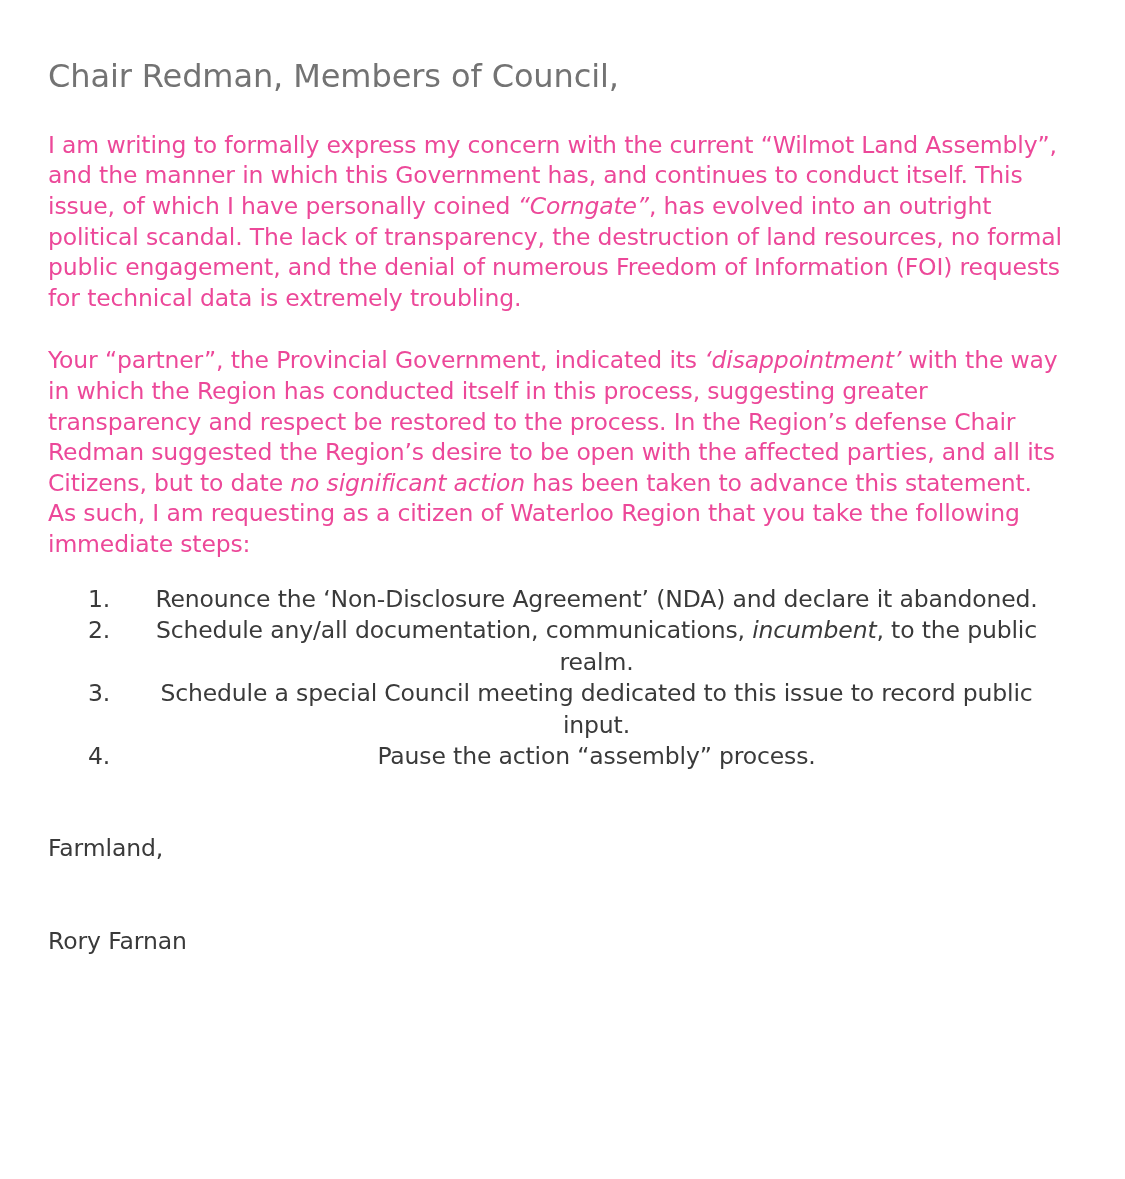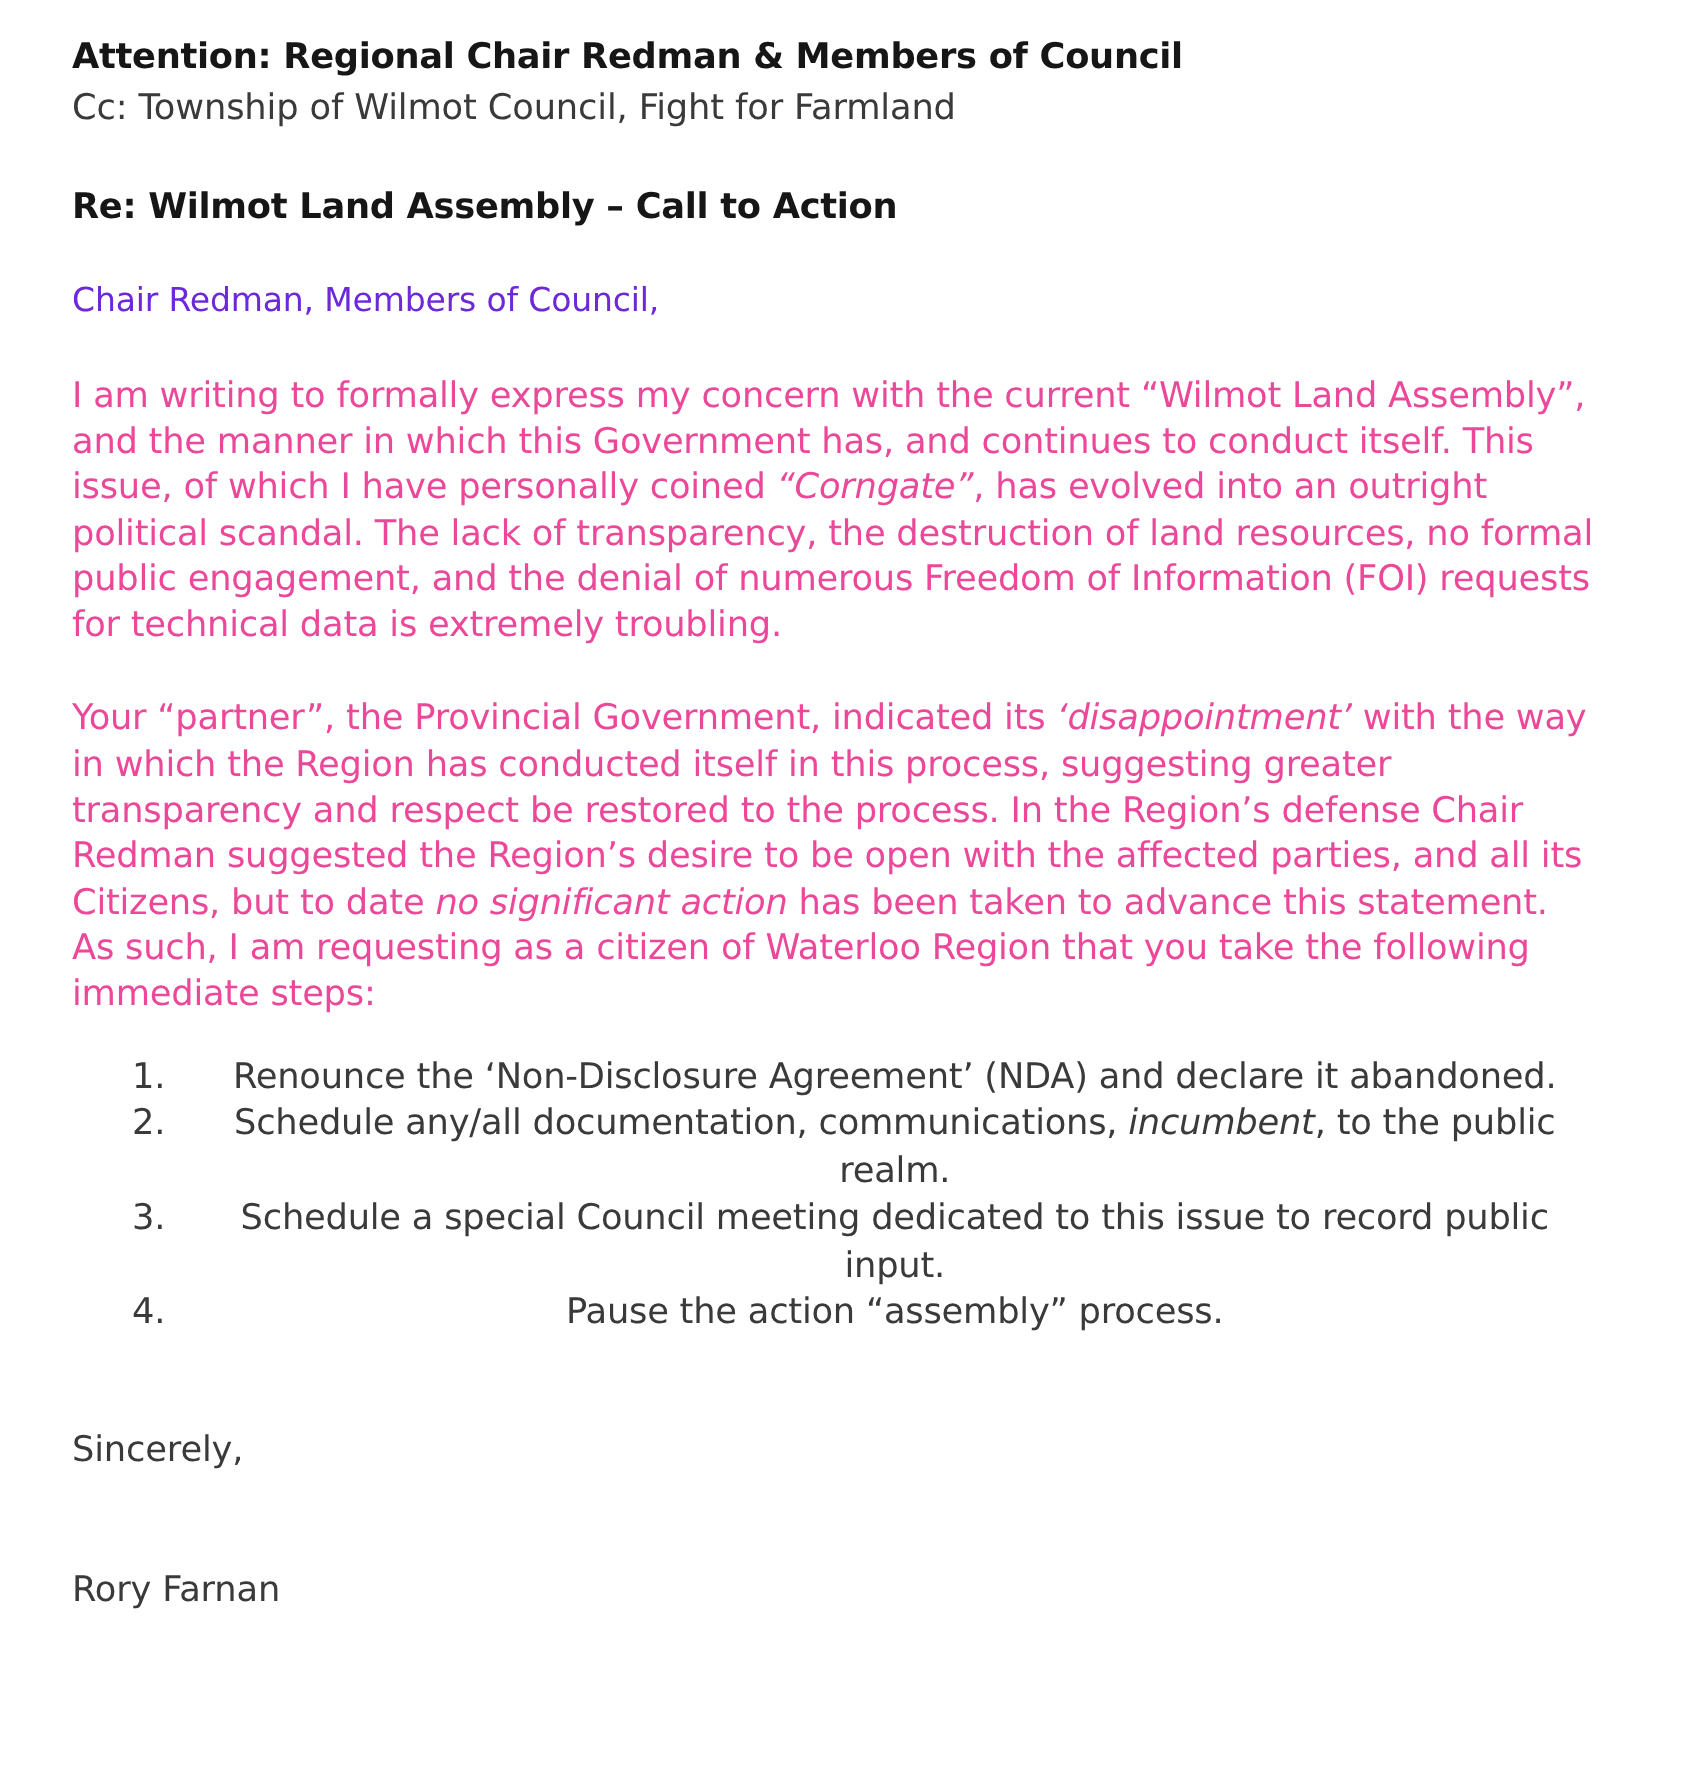--- a/index.html
+++ b/index.html
@@ -46,25 +46,25 @@
     font-size: 23.5px;
     font-weight: 700;
     color: #161616;
     letter-spacing: -0.2px;
     line-height: 1.34;
     margin: 34px 0 0 0;
   }
 
   
   .salutation {
-    font-size: 22px;
+    font-size: 32px;
     line-height: 1.34;
     letter-spacing: -0.1px;
     margin: 33px 0 0 0;
-    color: #6d28d9;
+    color: #737373;
   }
   .para {
     font-size: 23.5px;
     line-height: 30.6px;
     letter-spacing: -0.15px;
     color: #ec4899;
     margin: 32px 0 0 0;
     max-width: 1015px;
   }
 
@@ -117,25 +117,20 @@
     margin: 0;
   }
 
   em { font-style: italic; }
 </style>
 </head>
 <body>
 
 <div class="page">
 
-  <div class="heading-block">
-    <p class="attn-line">Attention: Regional Chair Redman &amp; Members of Council</p>
-    <p class="cc-line">Cc: Township of Wilmot Council, Fight for Farmland</p>
-    <p class="re-line">Re: Wilmot Land Assembly – Call to Action</p>
-  </div>
 
   <p class="salutation">Chair Redman, Members of Council,</p>
 
   <p class="para"><span>I am writing to formally express my concern with the current “Wilmot Land Assembly”, and the manner in which this Government has, and continues to conduct itself. This issue, of which I have personally coined </span><em>“Corngate”</em><span>, has evolved into an outright political scandal. The lack of transparency, the destruction of land resources, no formal public engagement, and the denial of numerous Freedom of Information (FOI) requests for technical data is extremely troubling.</span></p>
 
   <p class="para"><span>Your “partner”, the Provincial Government, indicated its </span><em>‘disappointment’</em><span> with the way in which the Region has conducted itself in this process, suggesting greater transparency and respect be restored to the process. In the Region’s defense Chair Redman suggested the Region’s desire to be open with the affected parties, and all its Citizens, but to date </span><em>no significant action</em><span> has been taken to advance this statement. As such, I am requesting as a citizen of Waterloo Region that you take the following immediate steps:</span></p>
 
   <ol class="steps">
     <li class="step">
         <span class="step-num">1.</span>
@@ -149,20 +144,20 @@
         <span class="step-num">3.</span>
         <span class="step-text"><span>Schedule a special Council meeting dedicated to this issue to record public input.</span><em></em><span></span></span>
       </li>
     <li class="step">
         <span class="step-num">4.</span>
         <span class="step-text"><span>Pause the action “assembly” process.</span><em></em><span></span></span>
       </li>
   </ol>
 
 
-  <p class="sincerely">Sincerely,</p>
+  <p class="sincerely">Farmland,</p>
 
   <div class="signature">
     <p class="sig-name">Rory Farnan</p>
 
   </div>
 
 </div>
 
 </body></html>

